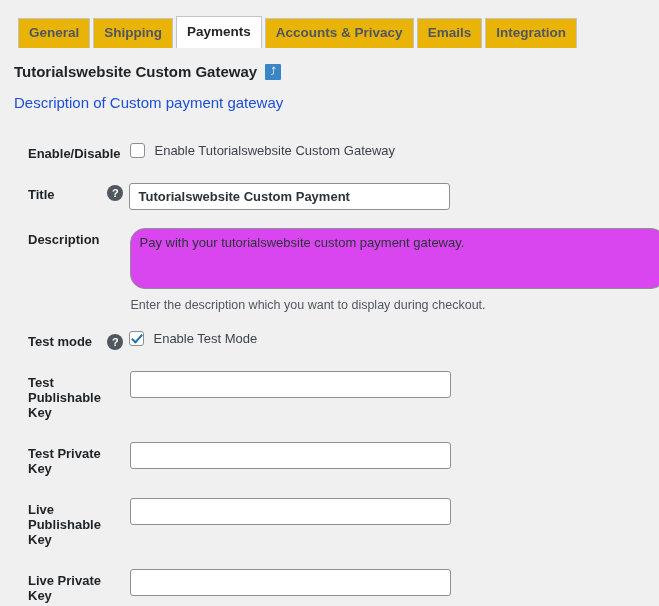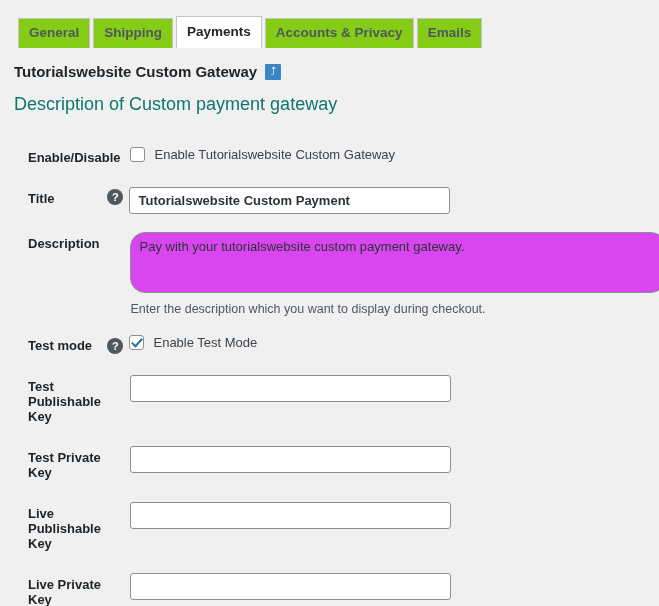--- a/index.html
+++ b/index.html
@@ -27,21 +27,21 @@
     align-items: flex-end;
     white-space: nowrap;
   }
   .tab {
     display: inline-block;
     box-sizing: border-box;
     height: 30px;
     line-height: 28px;
     padding: 0 10px;
     margin: 0 3px 0 0;
-    background: #84cc16;
+    background: #eab308;
     border: 1px solid #c3c4c7;
     border-bottom: none;
     color: #50575e;
     font-size: 13.5px;
     font-weight: bold;
     text-decoration: none;
     cursor: pointer;
   }
   .tab.is-active {
     background: #f6f7f7;
@@ -73,22 +73,22 @@
     height: 16px;
     background: #3a85c4;
     color: #ffffff;
     font-size: 11px;
     line-height: 1;
     font-weight: normal;
     border-radius: 1px;
   }
   .section-desc {
     margin: 14px 0 0 0;
-    font-size: 18px;
-    color: #0f766e;
+    font-size: 15px;
+    color: #1d4ed8;
   }
 
   
   .form-table {
     margin-top: 22px;
     width: 100%;
     border-collapse: collapse;
   }
   .form-table tr { vertical-align: top; }
   .form-table th {
@@ -219,20 +219,21 @@
 </style>
 </head>
 <body>
 
 <nav class="tab-bar">
   <a class="tab">General</a>
   <a class="tab">Shipping</a>
   <a class="tab is-active">Payments</a>
   <a class="tab">Accounts &amp; Privacy</a>
   <a class="tab">Emails</a>
+  <a class="tab">Integration</a>
 
 </nav>
 
 <div class="section">
 
   <h2 class="section-title">
     <span>Tutorialswebsite Custom Gateway</span>
     <span class="badge-icon">⤴</span>
   </h2>
 

